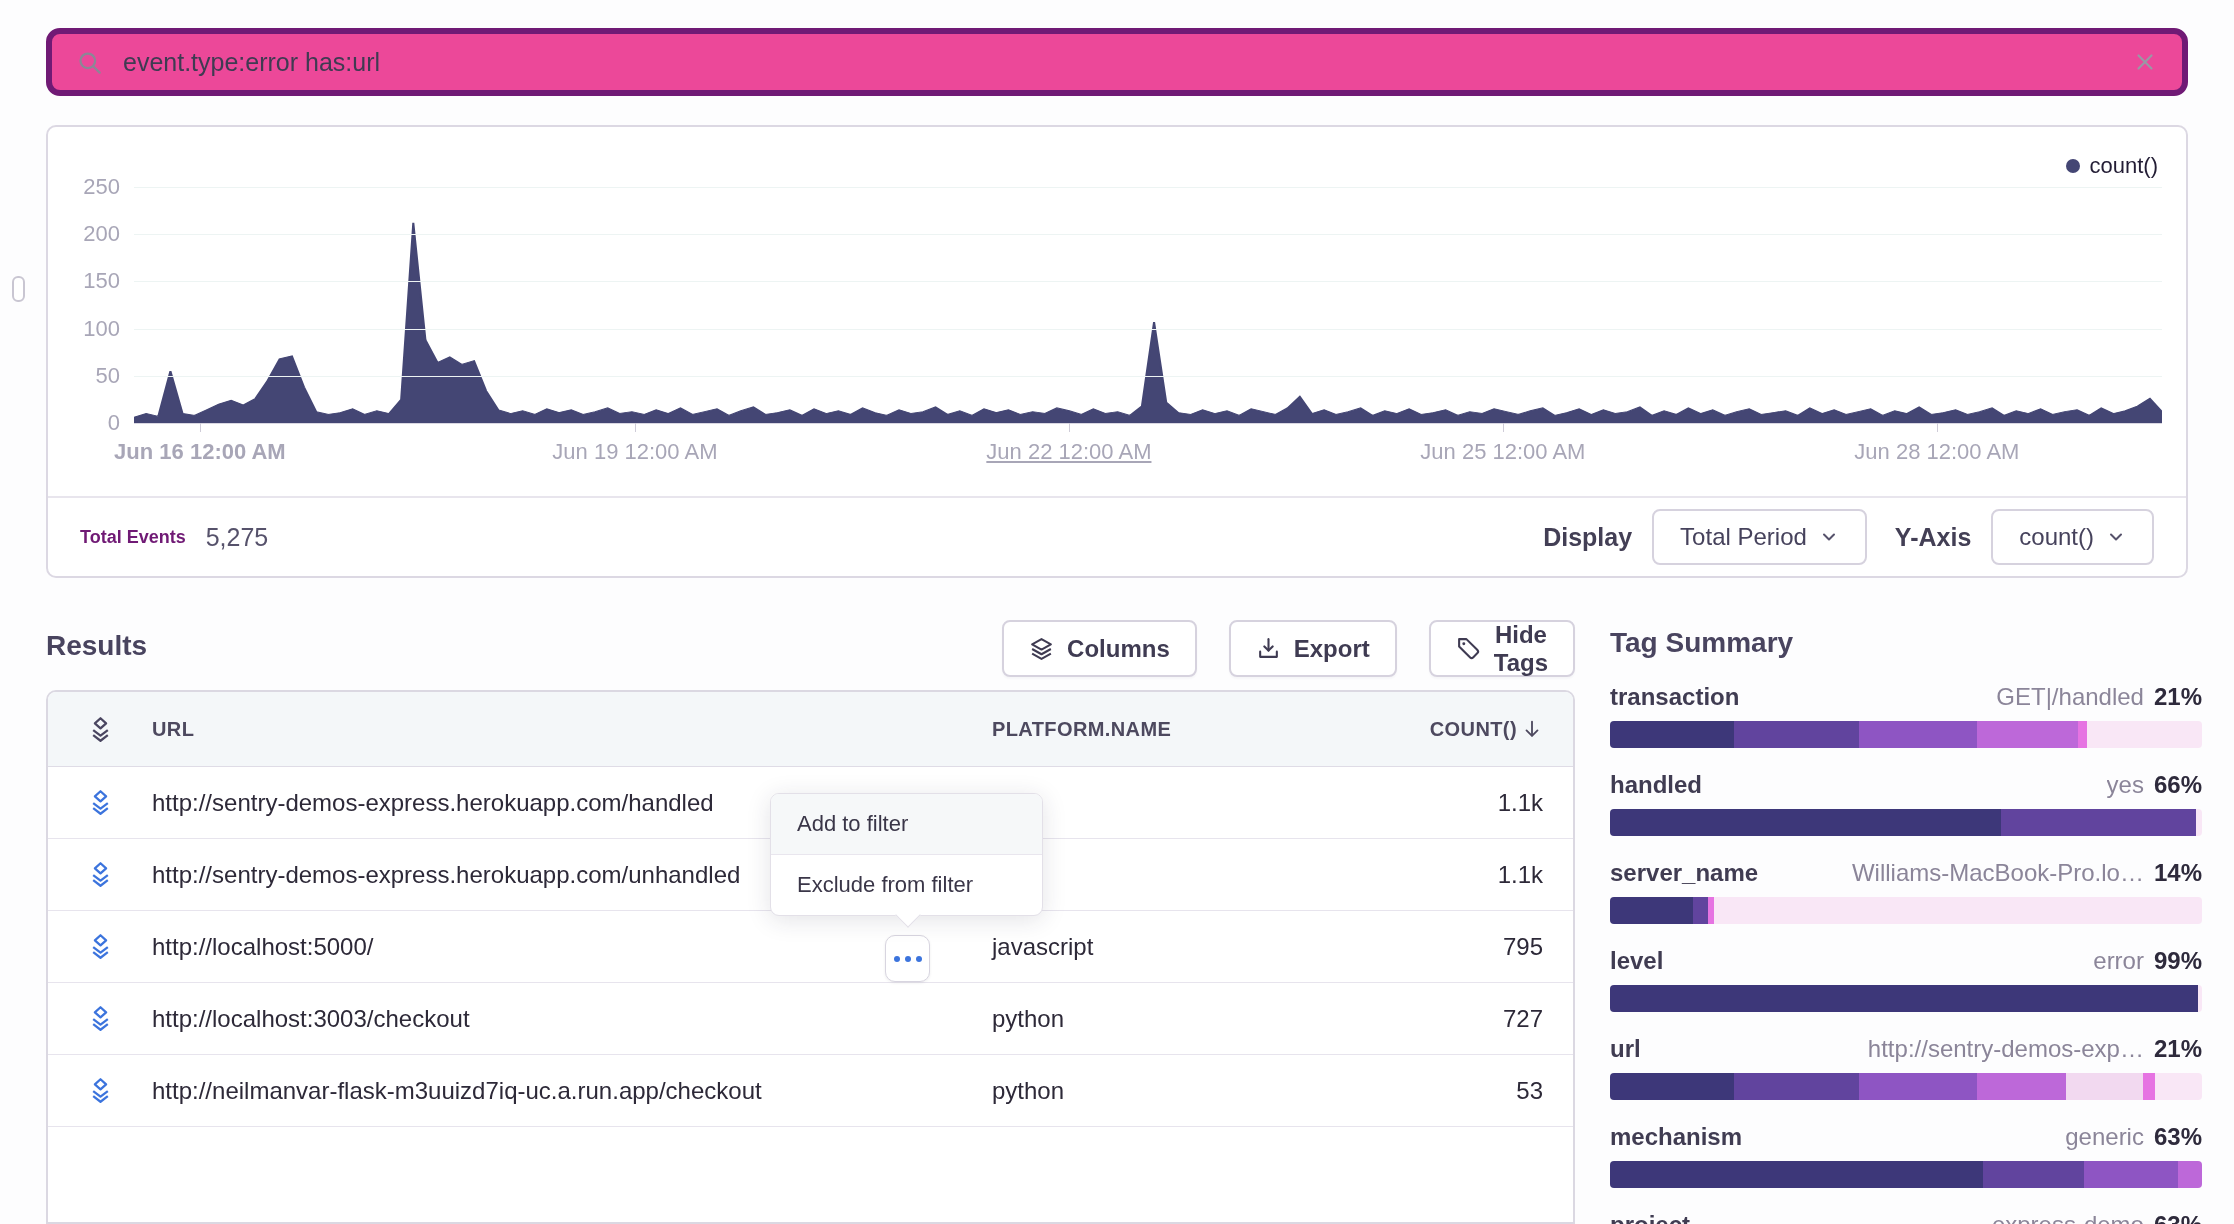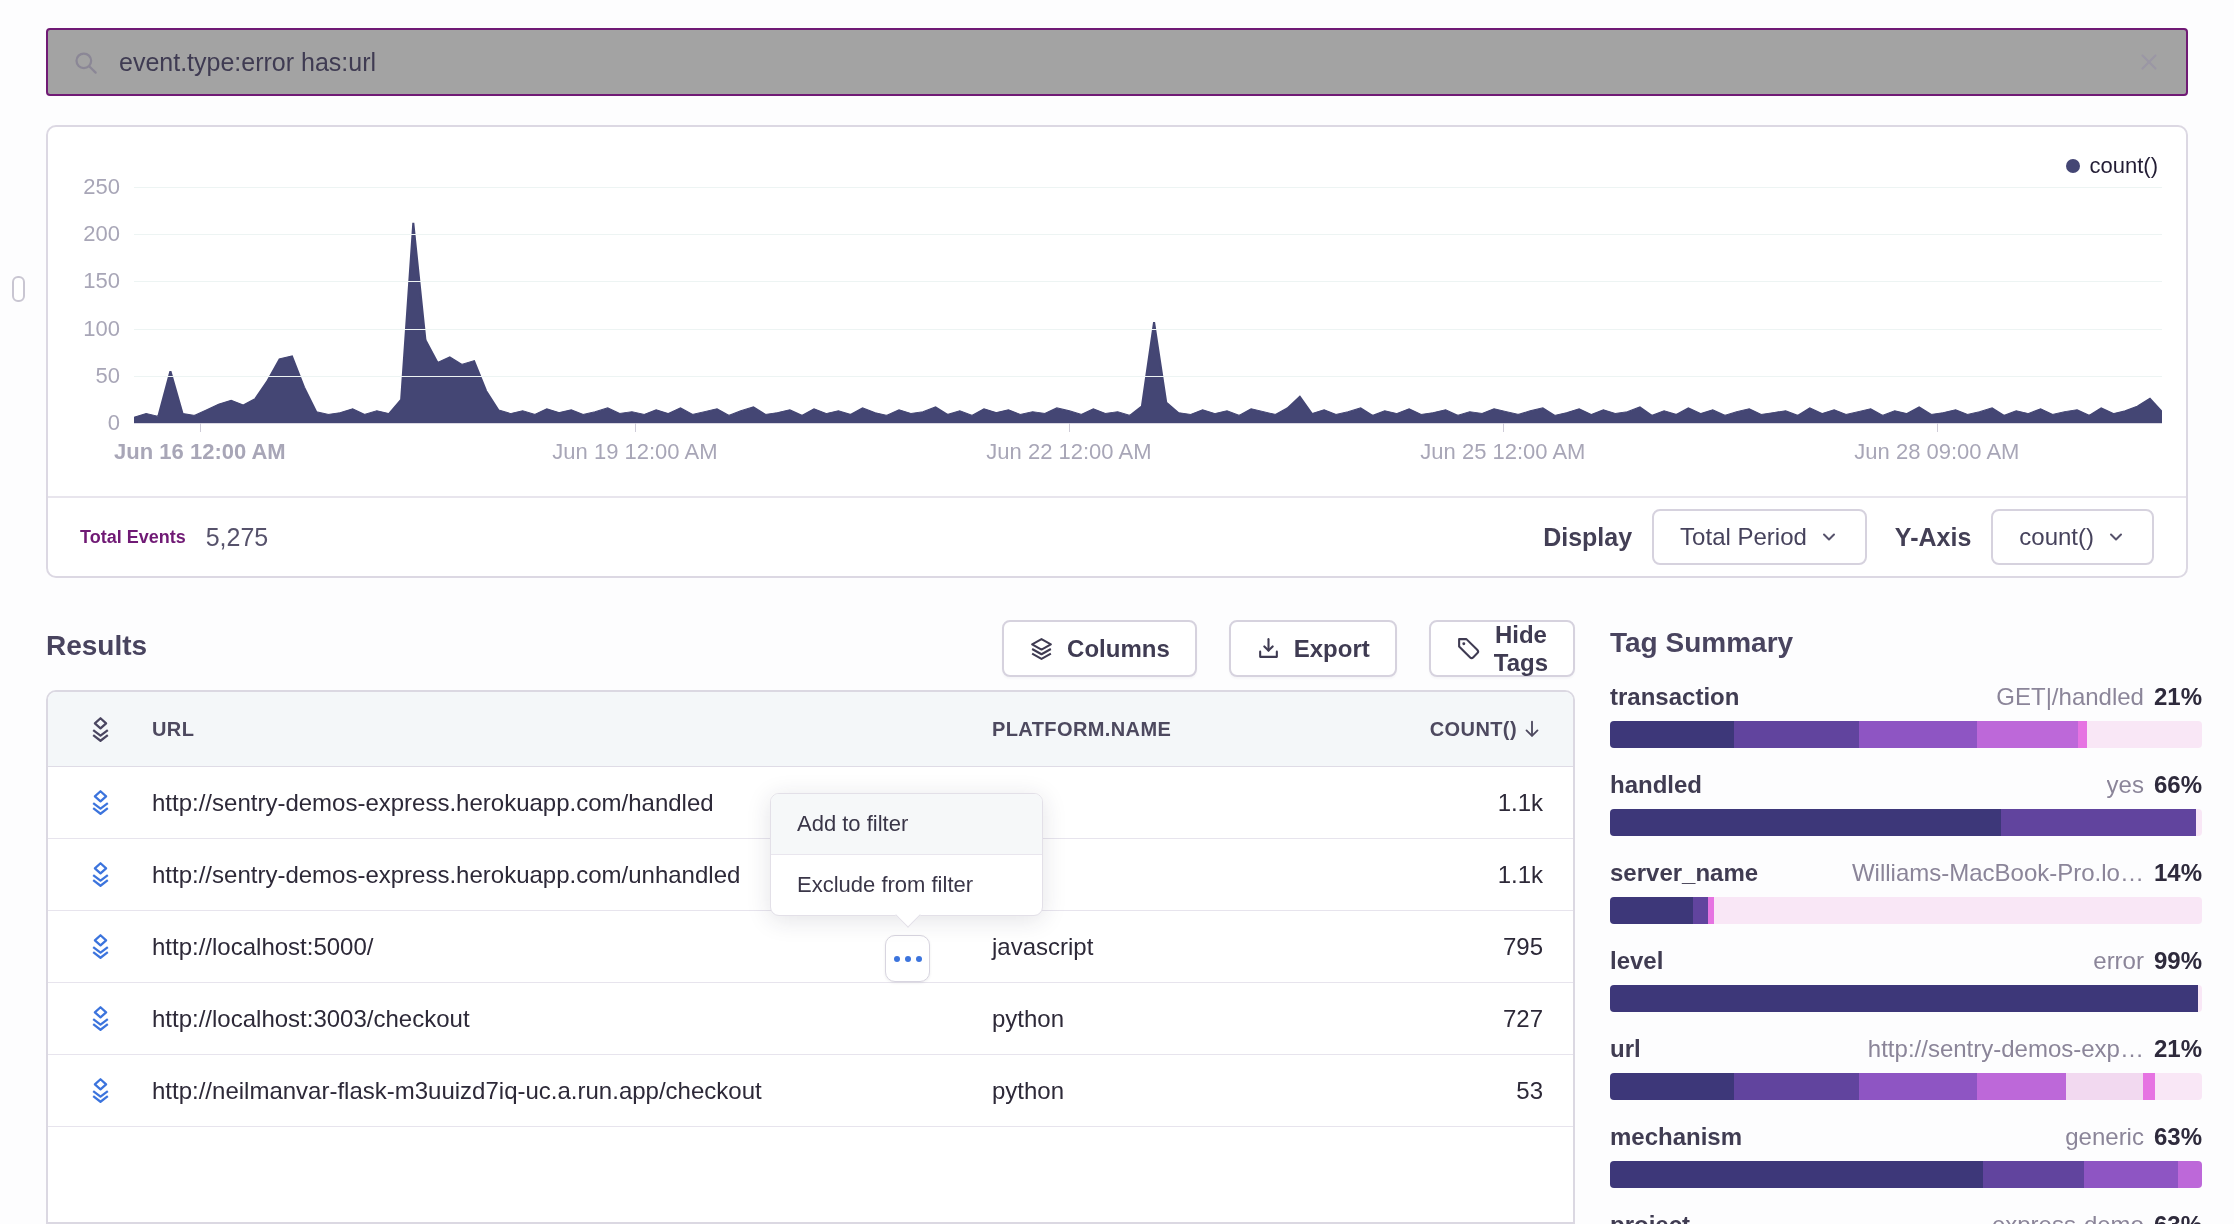--- a/index.html
+++ b/index.html
@@ -4,21 +4,21 @@
 <style>
   * { margin:0; padding:0; box-sizing:border-box; }
   html,body { background:#fdfdfe; }
   body { font-family:"Liberation Sans", sans-serif; width:2234px; height:1224px; overflow:hidden; position:relative; color:#3a3650; }
   .page { position:relative; width:2234px; height:1224px; }
 
   
   .edge-handle { position:absolute; left:12px; top:276px; width:13px; height:26px; border:2px solid #c9c6d2; border-radius:6px; background:#fff; }
 
   
-  .searchbar { position:absolute; left:46px; top:28px; width:2142px; height:68px; background:#a3a3a3; border:2px solid #701a75; border-radius:4px; display:flex; align-items:center; padding:0 24px; }
+  .searchbar { position:absolute; left:46px; top:28px; width:2142px; height:68px; background:#ec4899; border:6px solid #701a75; border-radius:14px; display:flex; align-items:center; padding:0 24px; }
   .searchbar .q { font-size:25px; color:#3f3b52; margin-left:20px; flex:1; }
   .icon { display:inline-flex; }
   .icon svg { display:block; }
 
   
   .chart-panel { position:absolute; left:46px; top:125px; width:2142px; height:453px; background:#fff; border:2px solid #dcd8e3; border-radius:10px; }
   .legend { position:absolute; right:28px; top:26px; display:flex; align-items:center; gap:10px; font-size:22px; color:#231d35; }
   .legend .dot { width:14px; height:14px; border-radius:50%; background:#444674; }
   .plot-area { position:absolute; left:86px; top:60px; width:2028px; height:236px; }
   .gridline { position:absolute; left:0; right:0; height:1px; background:#edf4f3; }
@@ -115,25 +115,25 @@
         <span class="ylab" style="top: 94.4px;">150</span>
         <div class="gridline" style="top: 47.2px;"></div>
         <span class="ylab" style="top: 47.2px;">200</span>
         <div class="gridline" style="top: 0px;"></div>
         <span class="ylab" style="top: 0px;">250</span>
         <div class="xtick" style="left: 3.25%;"></div>
         <span class="xlab" style="left: 3.25%; font-weight: bold;">Jun 16 12:00 AM</span>
         <div class="xtick" style="left: 24.7%;"></div>
         <span class="xlab" style="left: 24.7%;">Jun 19 12:00 AM</span>
         <div class="xtick" style="left: 46.1%;"></div>
-        <span class="xlab" style="left: 46.1%;">Jun 22 12:00 AM</span>
+        <span class="xlab" style="left: 46.1%; text-decoration: underline;">Jun 22 12:00 AM</span>
         <div class="xtick" style="left: 67.5%;"></div>
         <span class="xlab" style="left: 67.5%;">Jun 25 12:00 AM</span>
         <div class="xtick" style="left: 88.9%;"></div>
-        <span class="xlab" style="left: 88.9%;">Jun 28 09:00 AM</span>
+        <span class="xlab" style="left: 88.9%;">Jun 28 12:00 AM</span>
       </div>
     <div class="chart-footer">
       <span class="te-label">Total Events</span>
       <span class="te-value">5,275</span>
       <span class="footer-spacer"></span>
       <span class="ctrl-label">Display</span>
       <button class="select-btn">
         <span>Total Period</span>
         <span class="icon">
             <svg width="20" height="20" viewBox="0 0 24 24" fill="none" stroke="#56526b" stroke-width="2.4" stroke-linecap="round" stroke-linejoin="round">

